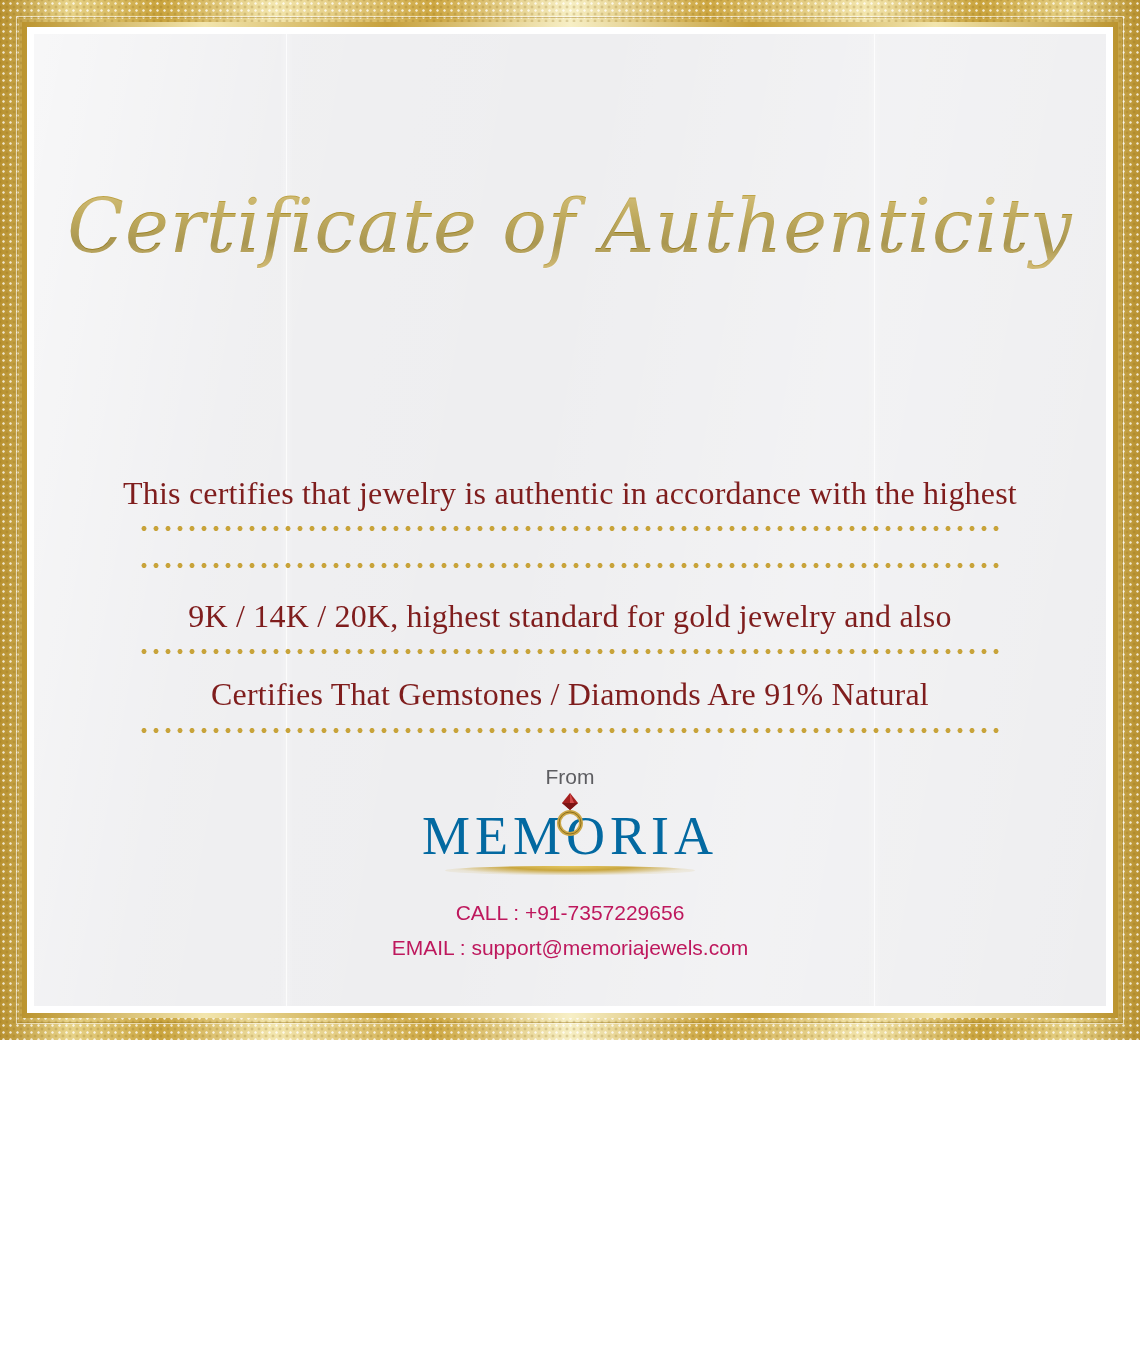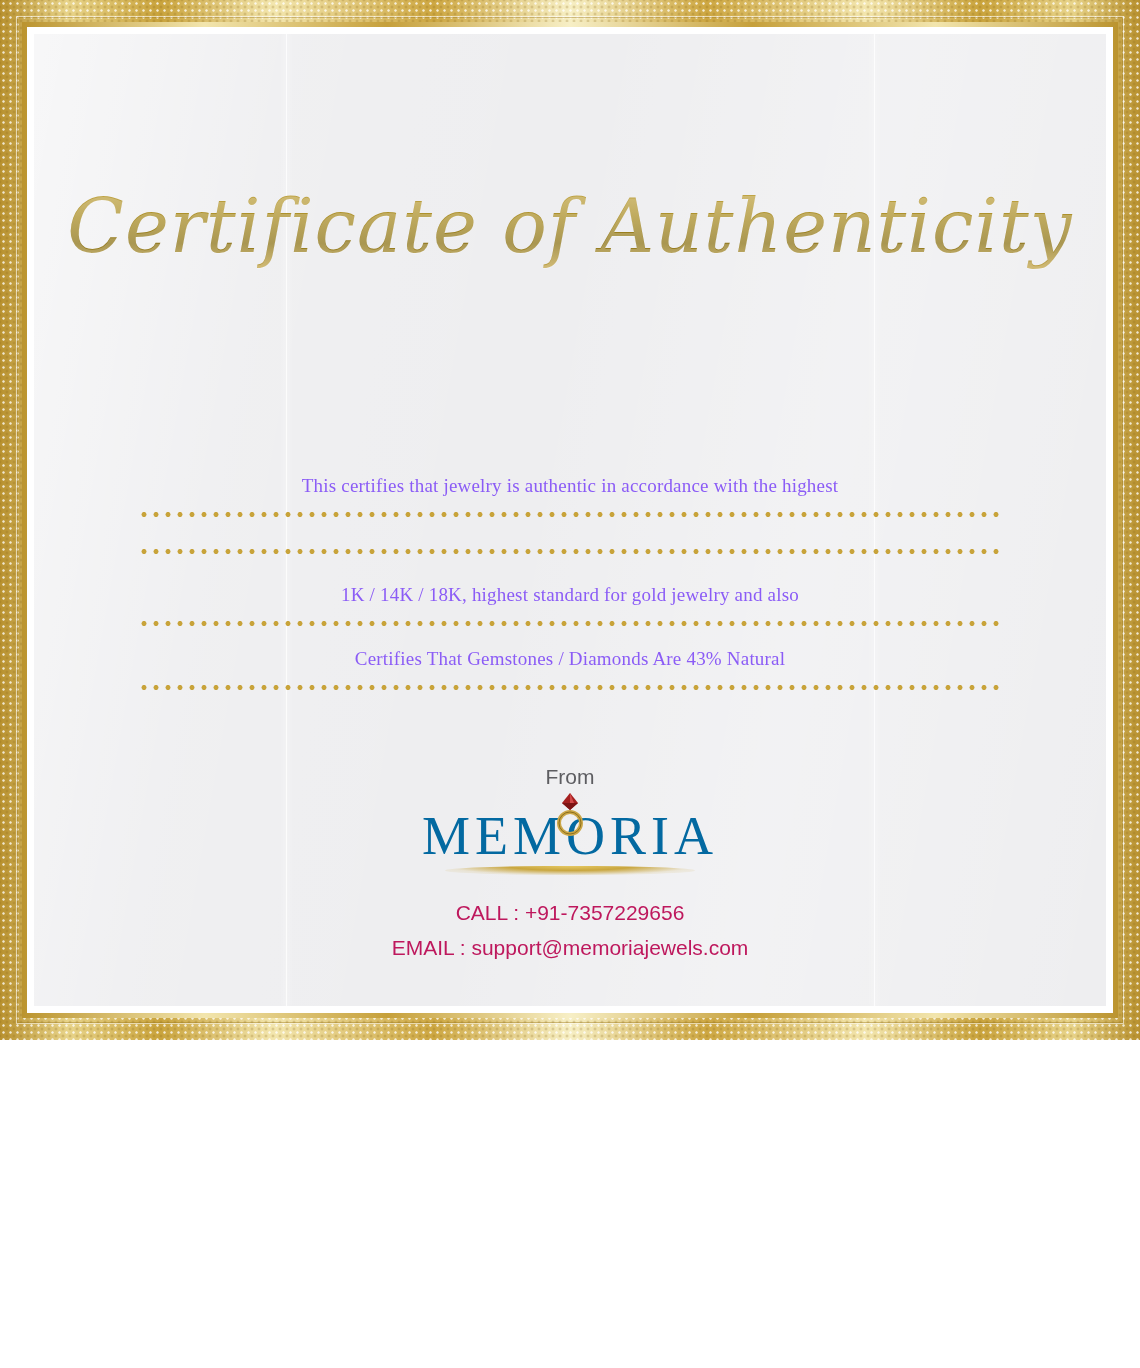--- a/index.html
+++ b/index.html
@@ -112,22 +112,22 @@
     top: 430px;
     left: 72px;
     right: 72px;
   }
   .line-row {
     text-align: center;
   }
   .line-text {
     display: block;
     font-family: "Liberation Serif", serif;
-    font-size: 19px;
-    color: #8b5cf6;
+    font-size: 32px;
+    color: #7f1d1d;
     letter-spacing: 0.2px;
     line-height: 1.1;
     padding-bottom: 14px;
   }
   .line-text.l1 { padding-top: 12px; }
   .dots {
     height: 7px;
     margin: 0 32px 30px 32px;
     background-image: radial-gradient(circle, #c8a33a 2.2px, rgba(0,0,0,0) 2.8px);
     background-size: 12px 7px;
@@ -209,26 +209,26 @@
     <div class="body-block">
 
       <div class="line-row">
         <span class="line-text l1">This certifies that jewelry is authentic in accordance with the highest</span>
       </div>
       <div class="dots"></div>
 
       <div class="dots"></div>
 
       <div class="line-row">
-        <span class="line-text">1K / 14K / 18K, highest standard for gold jewelry and also</span>
+        <span class="line-text">9K / 14K / 20K, highest standard for gold jewelry and also</span>
       </div>
       <div class="dots tight"></div>
 
       <div class="line-row">
-        <span class="line-text">Certifies That Gemstones / Diamonds Are 43% Natural</span>
+        <span class="line-text">Certifies That Gemstones / Diamonds Are 91% Natural</span>
       </div>
       <div class="dots"></div>
 
     </div>
 
     <div class="footer">
       <div class="from-label">From</div>
 
       <div class="logo-wrap">
         <span class="ring-icon">

